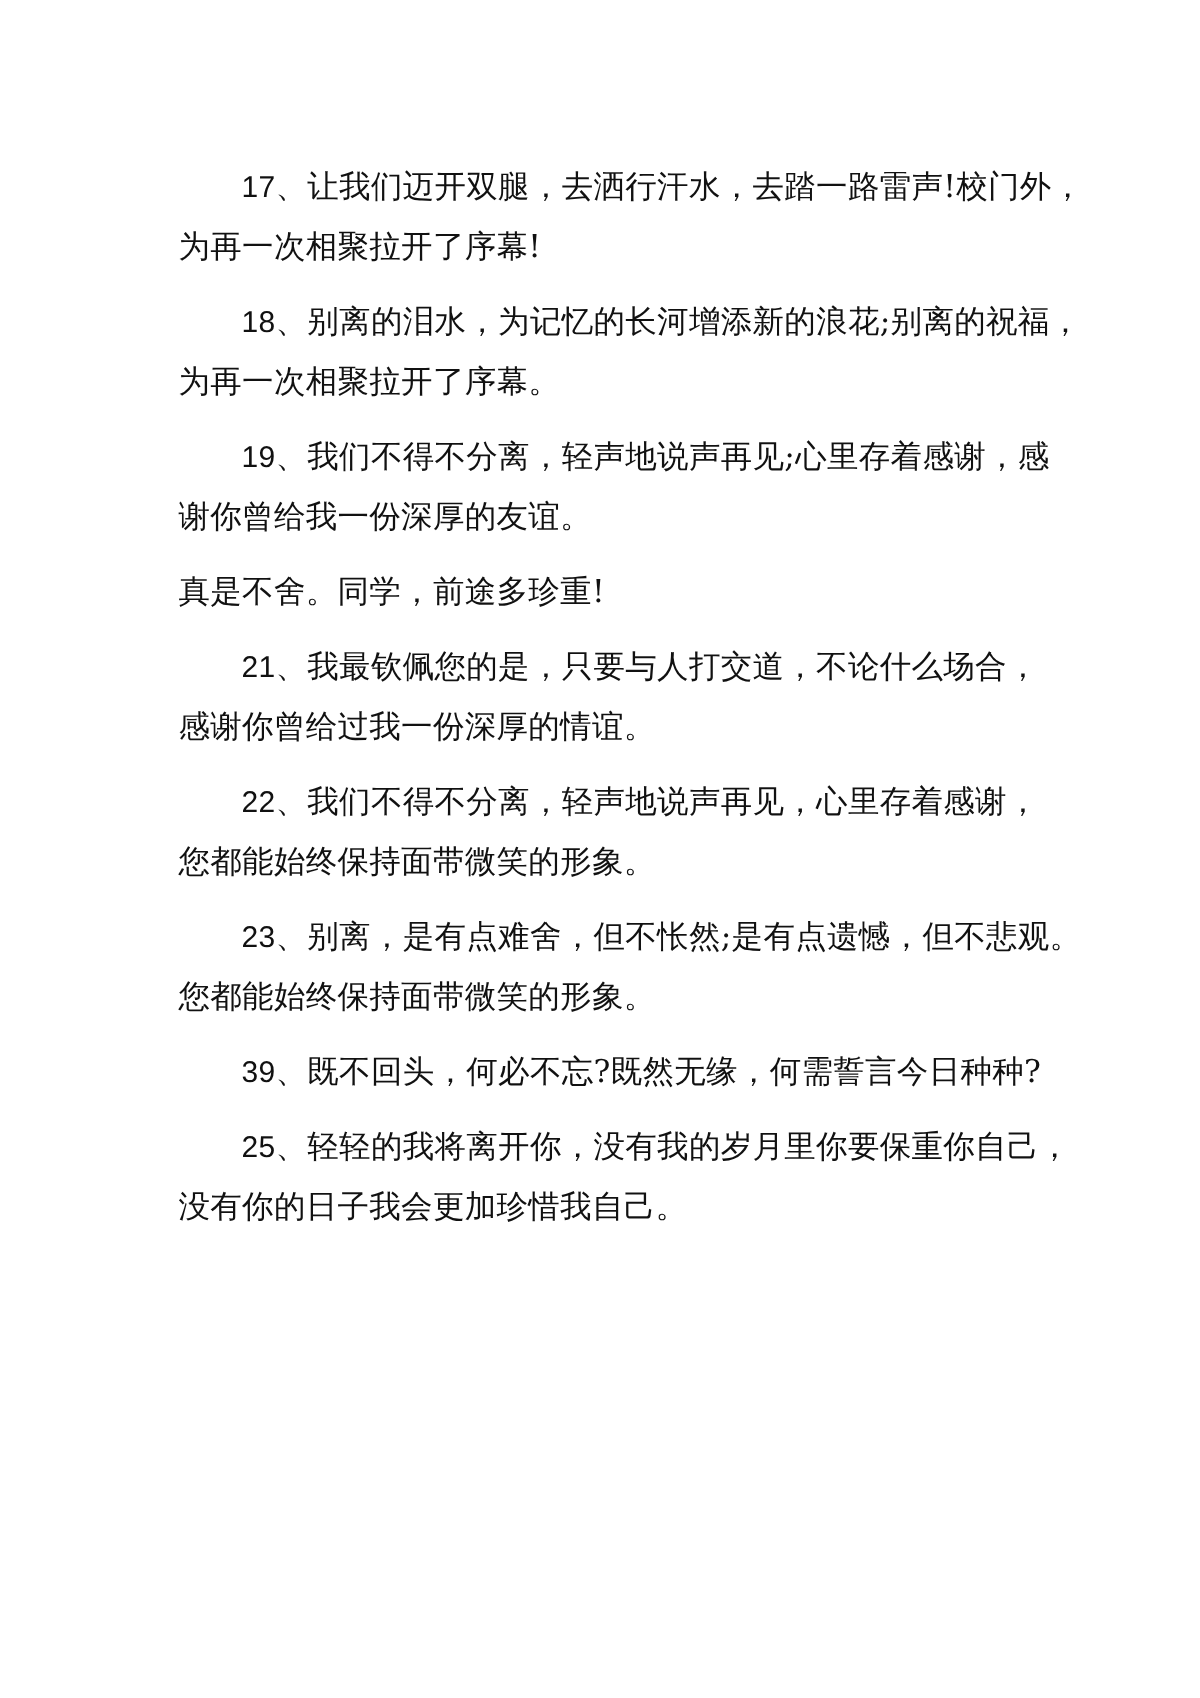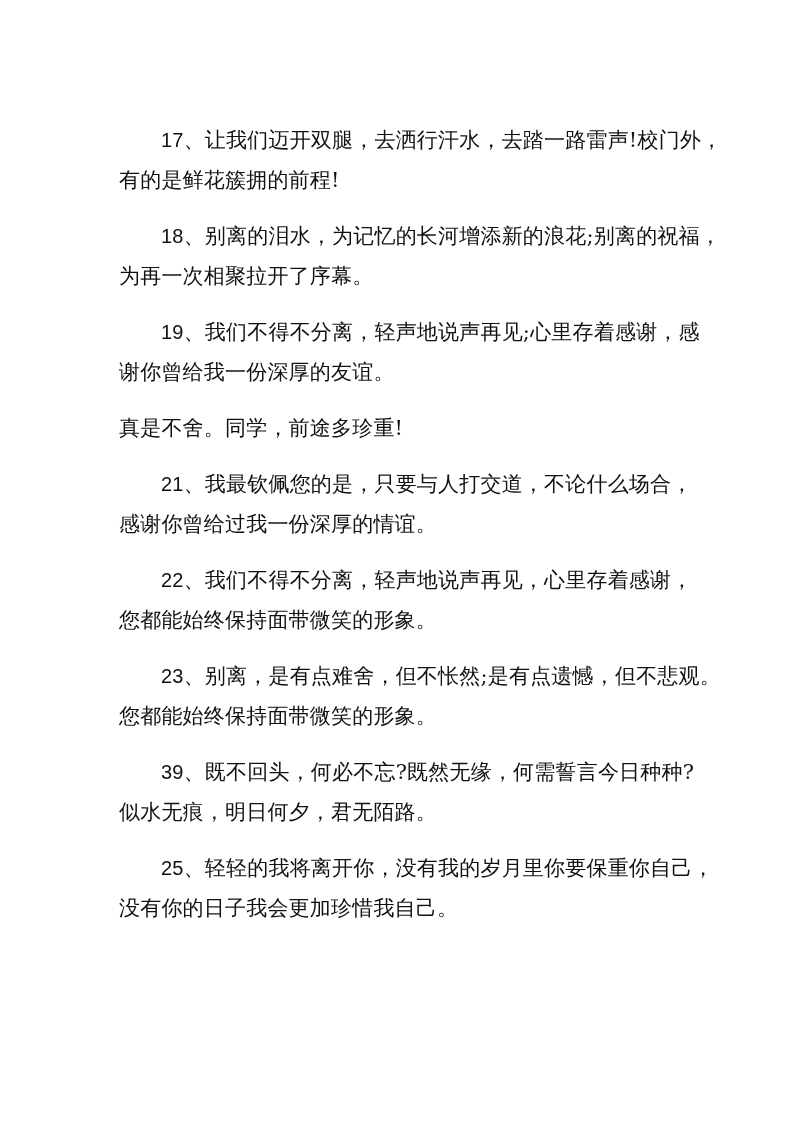--- a/index.html
+++ b/index.html
@@ -15,21 +15,21 @@
       font-family: "DejaVu Serif", "Liberation Serif", serif;
       color: #111111;
     }
     .page {
       position: absolute;
       left: 119px;
       top: 104px;
       width: 570px;
     }
     .para {
-      margin: 16px 0 10px 0;
+      margin: 0 0 10px 0;
       font-size: 21px;
       line-height: 40px;
       text-indent: 42px;
       letter-spacing: 0.2px;
       white-space: nowrap;
     }
     .para .line {
       display: block;
       height: 40px;
     }
@@ -44,21 +44,21 @@
       font-size: 20px;
     }
     .line { text-indent: 0; }
   </style>
 </head>
 <body>
 
 <div class="page">
   <p class="para">
     <span class="line first"><span class="num">17</span><span>、让我们迈开双腿，去洒行汗水，去踏一路雷声!校门外，</span></span>
-    <span class="line cont">有的是鲜花簇拥的前程!</span>
+    <span class="line cont">为再一次相聚拉开了序幕!</span>
   </p>
   <p class="para">
     <span class="line first"><span class="num">18</span><span>、别离的泪水，为记忆的长河增添新的浪花;别离的祝福，</span></span>
     <span class="line cont">为再一次相聚拉开了序幕。</span>
   </p>
   <p class="para">
     <span class="line first"><span class="num">19</span><span>、我们不得不分离，轻声地说声再见;心里存着感谢，感</span></span>
     <span class="line cont">谢你曾给我一份深厚的友谊。</span>
   </p>
   <p class="para">
@@ -71,19 +71,18 @@
   <p class="para">
     <span class="line first"><span class="num">22</span><span>、我们不得不分离，轻声地说声再见，心里存着感谢，</span></span>
     <span class="line cont">您都能始终保持面带微笑的形象。</span>
   </p>
   <p class="para">
     <span class="line first"><span class="num">23</span><span>、别离，是有点难舍，但不怅然;是有点遗憾，但不悲观。</span></span>
     <span class="line cont">您都能始终保持面带微笑的形象。</span>
   </p>
   <p class="para">
     <span class="line first"><span class="num">39</span><span>、既不回头，何必不忘?既然无缘，何需誓言今日种种?</span></span>
-    <span class="line cont">似水无痕，明日何夕，君无陌路。</span>
   </p>
   <p class="para">
     <span class="line first"><span class="num">25</span><span>、轻轻的我将离开你，没有我的岁月里你要保重你自己，</span></span>
     <span class="line cont">没有你的日子我会更加珍惜我自己。</span>
   </p>
 </div>
 
 </body></html>

